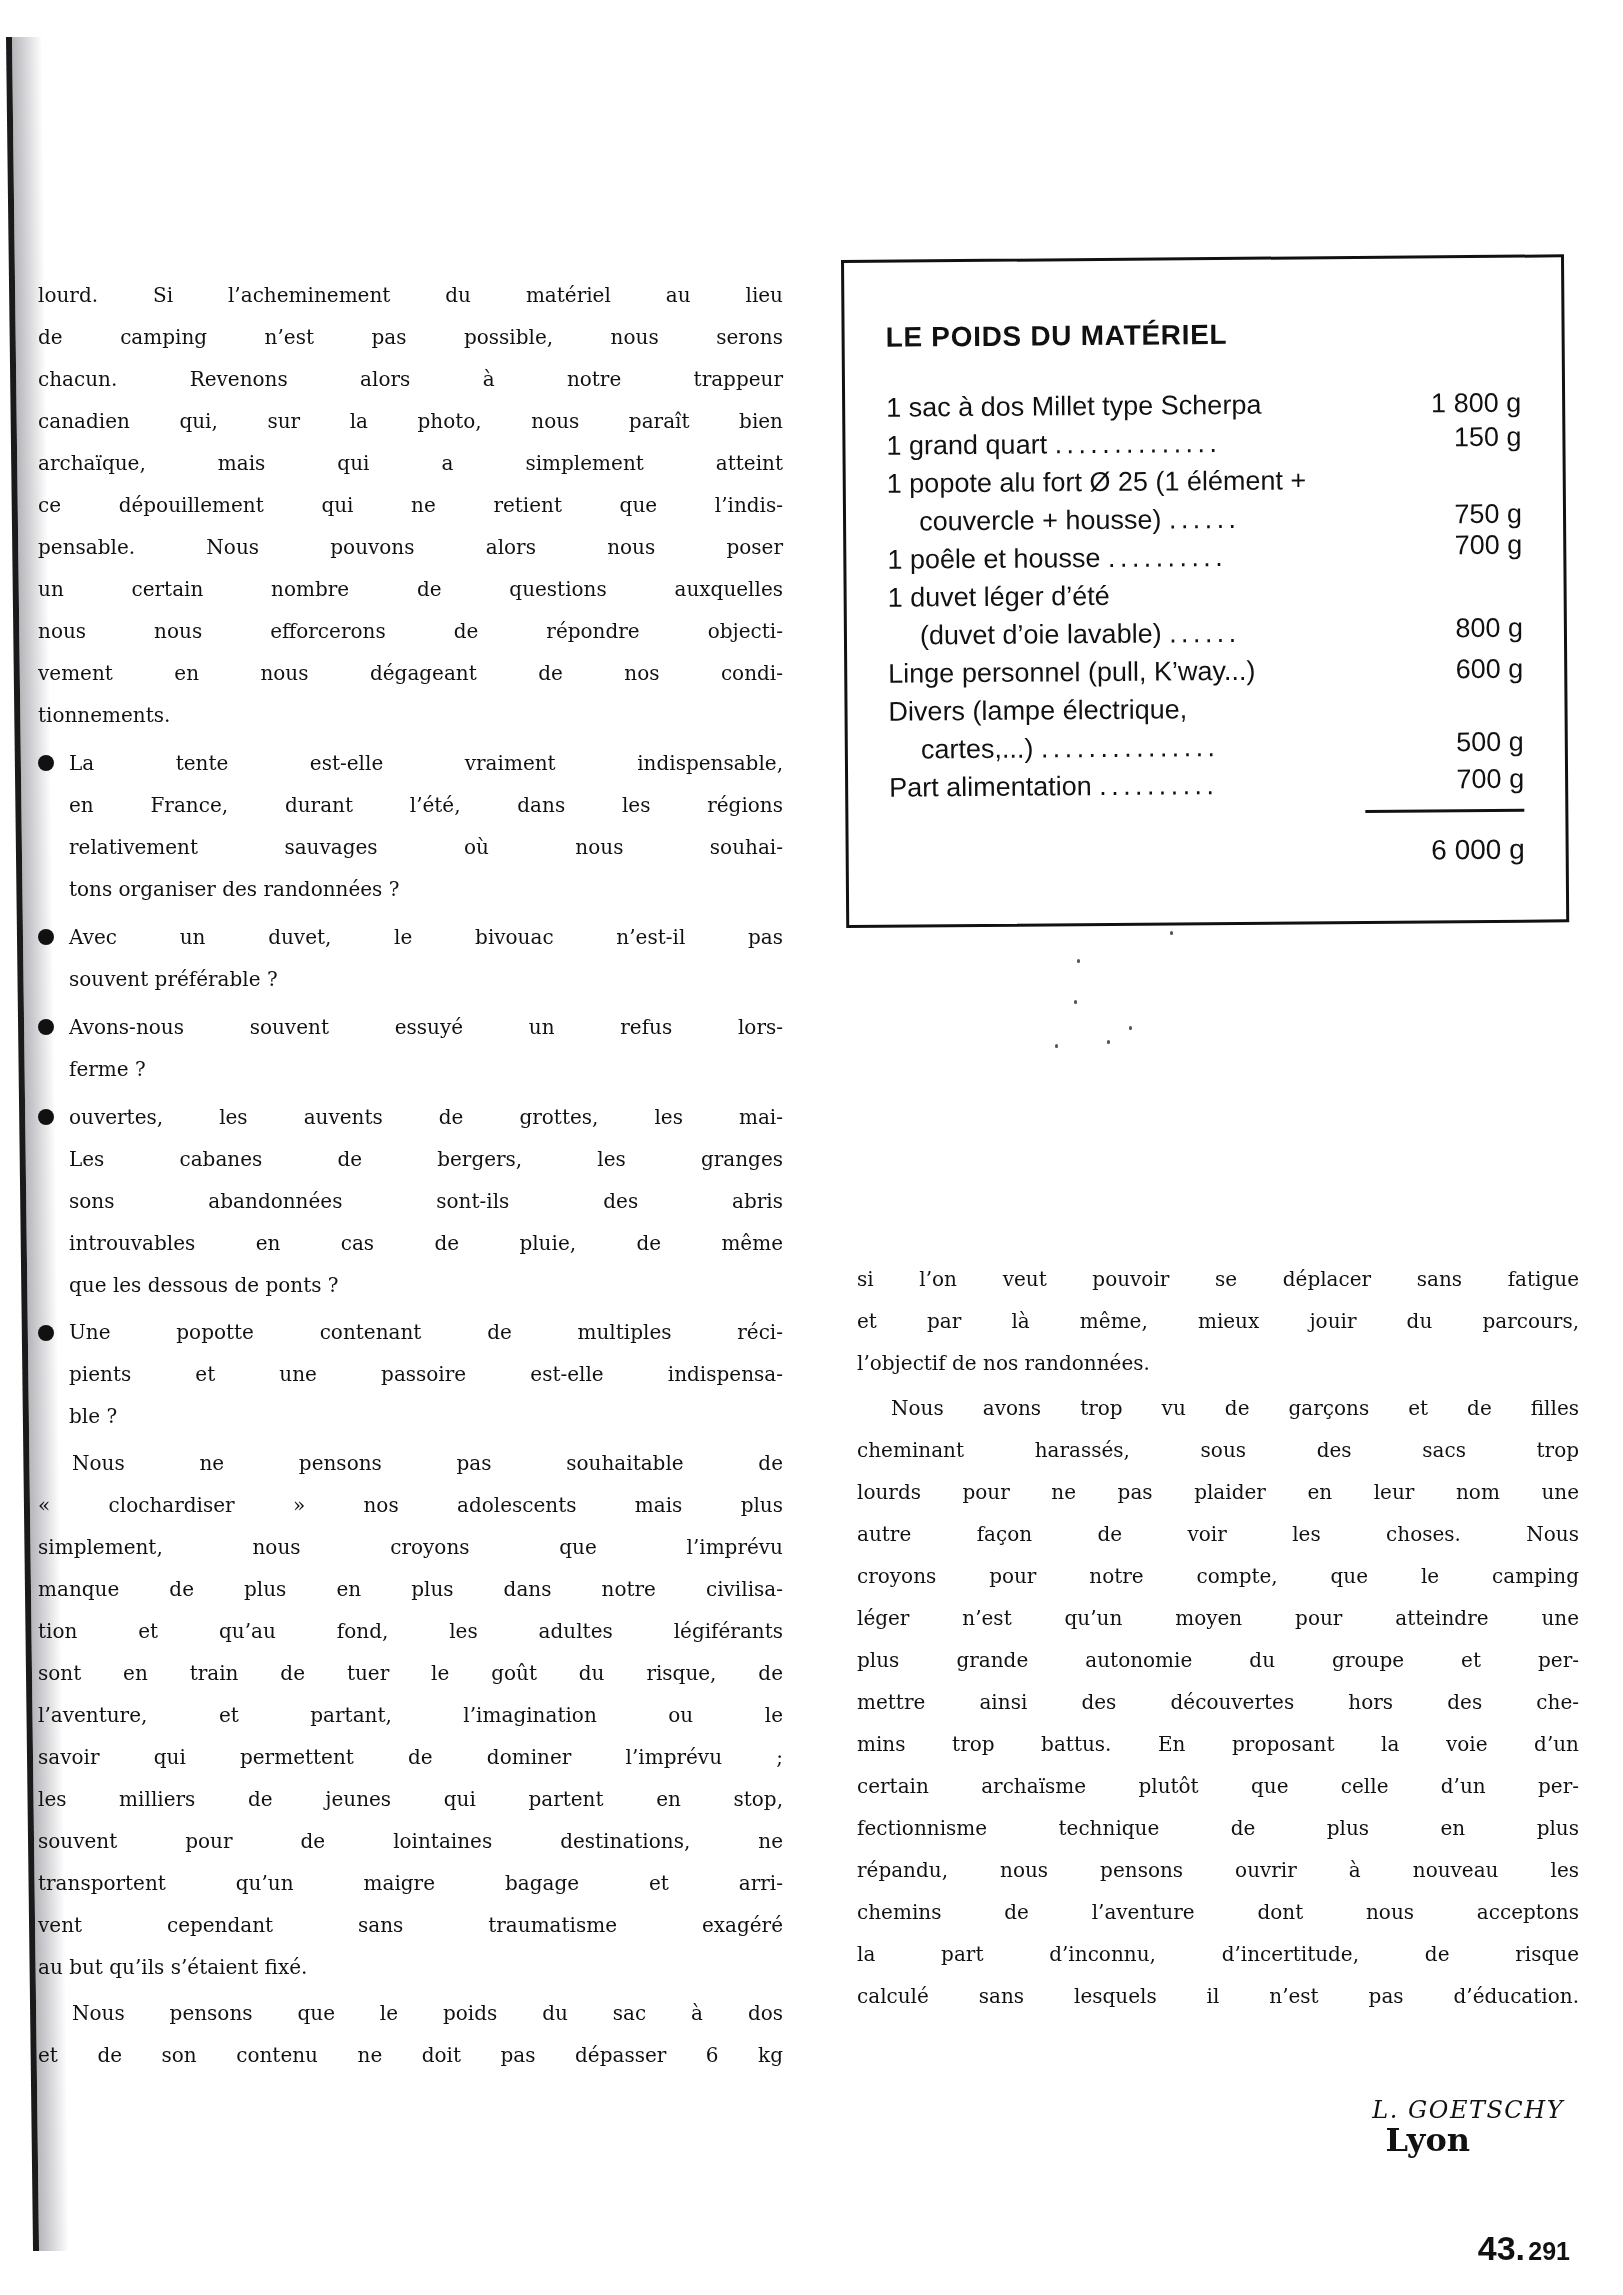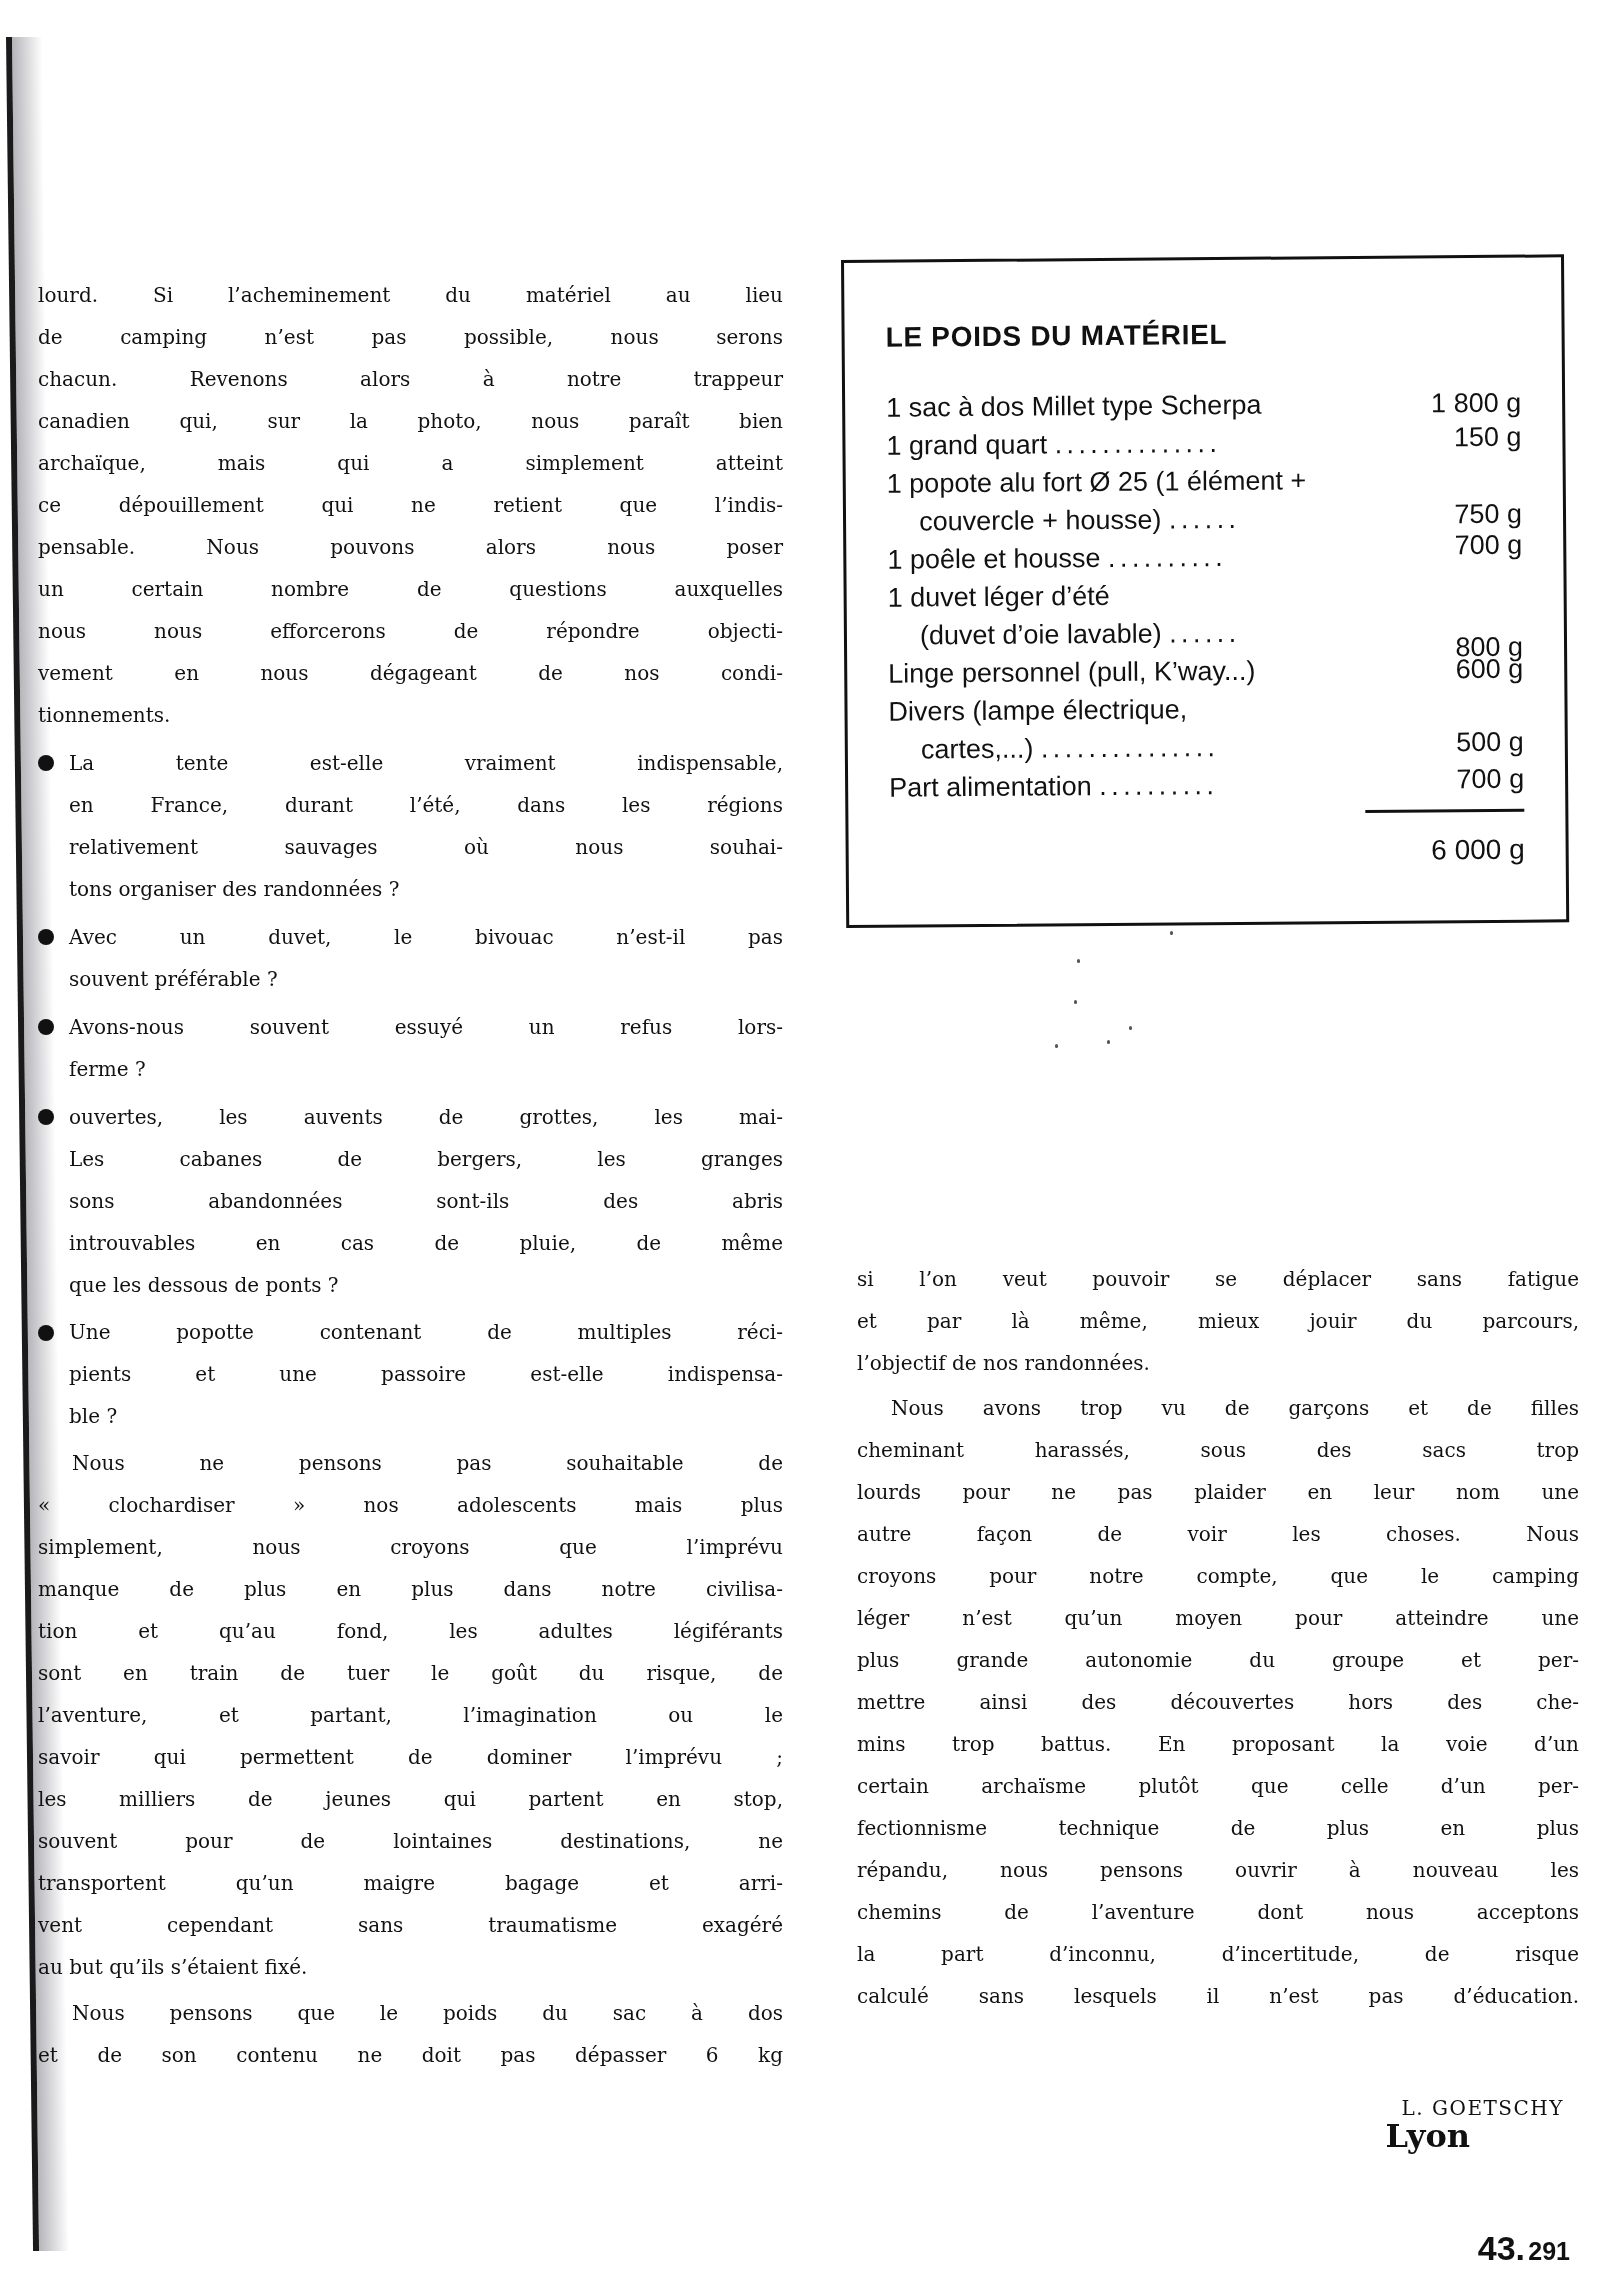--- a/index.html
+++ b/index.html
@@ -33,21 +33,21 @@
   .box-inner { position: absolute; left: 41px; top: 59px; right: 41px; font-family: "Liberation Sans", "DejaVu Sans", sans-serif; }
   .box-title { font-family: "Liberation Sans", "DejaVu Sans", sans-serif; font-weight: bold; font-size: 28px; letter-spacing: 0.7px; margin-bottom: 35px; }
   .box-row { position: relative; font-size: 27px; line-height: 38px; height: 38px; }
   .box-row .lbl { position: absolute; left: 0; white-space: nowrap; }
   .box-row .lbl.indent { left: 32px; }
   .box-row .dots { letter-spacing: 4.4px; }
   .box-row .val { position: absolute; right: 0; text-align: right; white-space: nowrap; }
   .total-rule { position: absolute; right: 0; width: 159px; height: 3px; background: #111; }
   .box-total { position: absolute; right: 0; font-size: 28px; }
   .signature { position: absolute; right: 59px; top: 2096px; text-align: right; }
-  .sig-name { font-size: 20px; letter-spacing: 1.5px; }
+  .sig-name { font-size: 24px; letter-spacing: 1.5px; font-style: italic; }
   .sig-city { font-size: 32px; font-weight: bold; margin-right: 94px; margin-top: -3px; }
   .page-num { position: absolute; right: 53px; top: 2221px; font-family: "Liberation Sans", "DejaVu Sans", sans-serif; margin-top: 8px; }
   .page-num .big { font-size: 34px; font-weight: bold; }
   .page-num .small { font-size: 25px; font-weight: bold; }
   .speck { position: absolute; width: 3px; height: 3.7px; background: #555; border-radius: 1.5px; }
 </style>
 </head>
 <body>
 
 <div class="binding"></div>
@@ -143,21 +143,21 @@
     </div>
     <div class="box-row">
       <span class="lbl"><span>1 poêle et housse</span> <span class="dots">..........</span></span>
       <span class="val" style="top:-10.3px;">700 g</span>
     </div>
     <div class="box-row">
       <span class="lbl">1 duvet léger d’été</span>
     </div>
     <div class="box-row">
       <span class="lbl indent"><span>(duvet d’oie lavable)</span> <span class="dots">......</span></span>
-      <span class="val" style="top:-3px;margin-top:19px;">800 g</span>
+      <span class="val" style="top:-3px;">800 g</span>
     </div>
     <div class="box-row">
       <span class="lbl">Linge personnel (pull, K’way...)</span>
       <span class="val">600 g</span>
     </div>
     <div class="box-row">
       <span class="lbl">Divers (lampe électrique,</span>
     </div>
     <div class="box-row">
       <span class="lbl indent"><span>cartes,...)</span> <span class="dots">...............</span></span>

